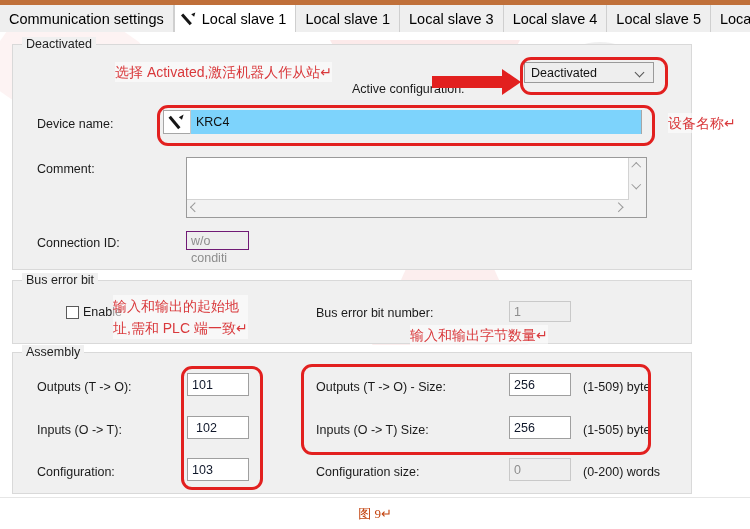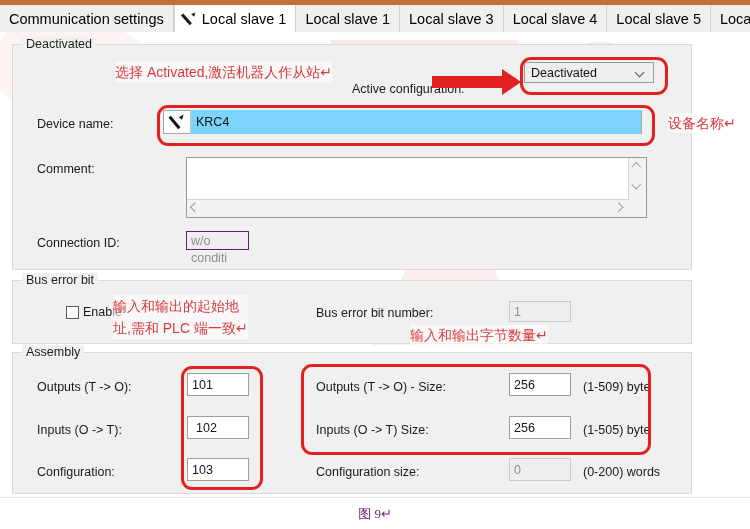--- a/index.html
+++ b/index.html
@@ -405,21 +405,21 @@
     border-bottom: 13px solid transparent;
     border-left: 19px solid #e2201f;
   }
 
   
   .caption {
     position: absolute;
     width: 750px;
     text-align: center;
     font-size: 13px;
-    color: #701a75;
+    color: #c2410c;
     z-index: 6;
     font-family: "Liberation Serif", serif;
   }
   .page-sep {
     position: absolute;
     left: 0; top: 497px;
     width: 750px; height: 1px;
     background: #e6e6e6;
     z-index: 4;
   }

